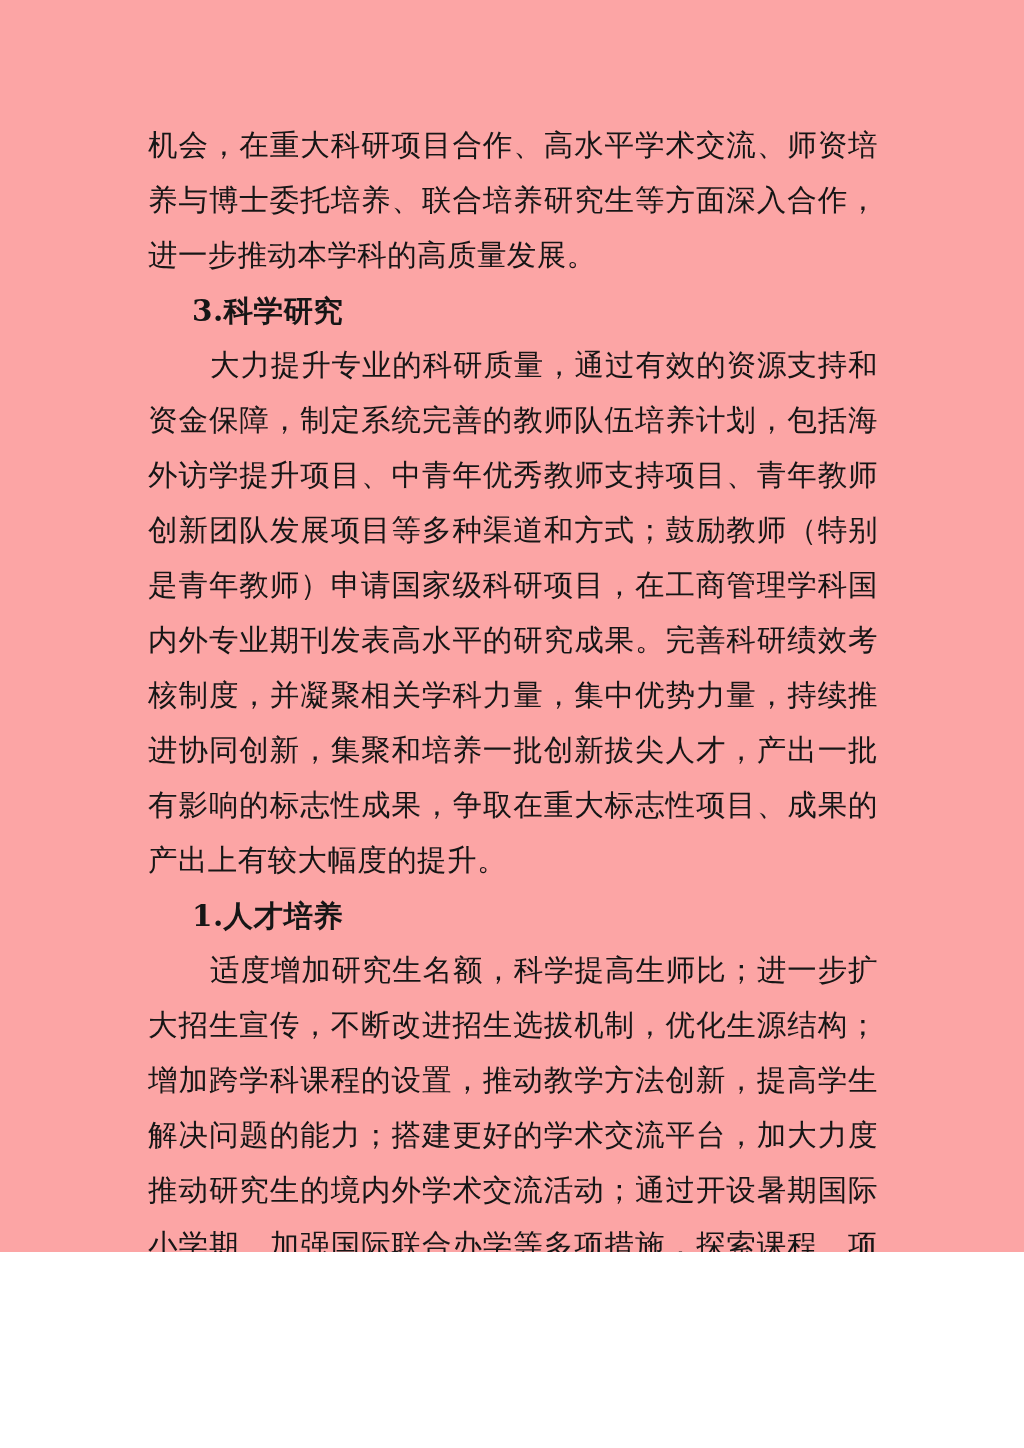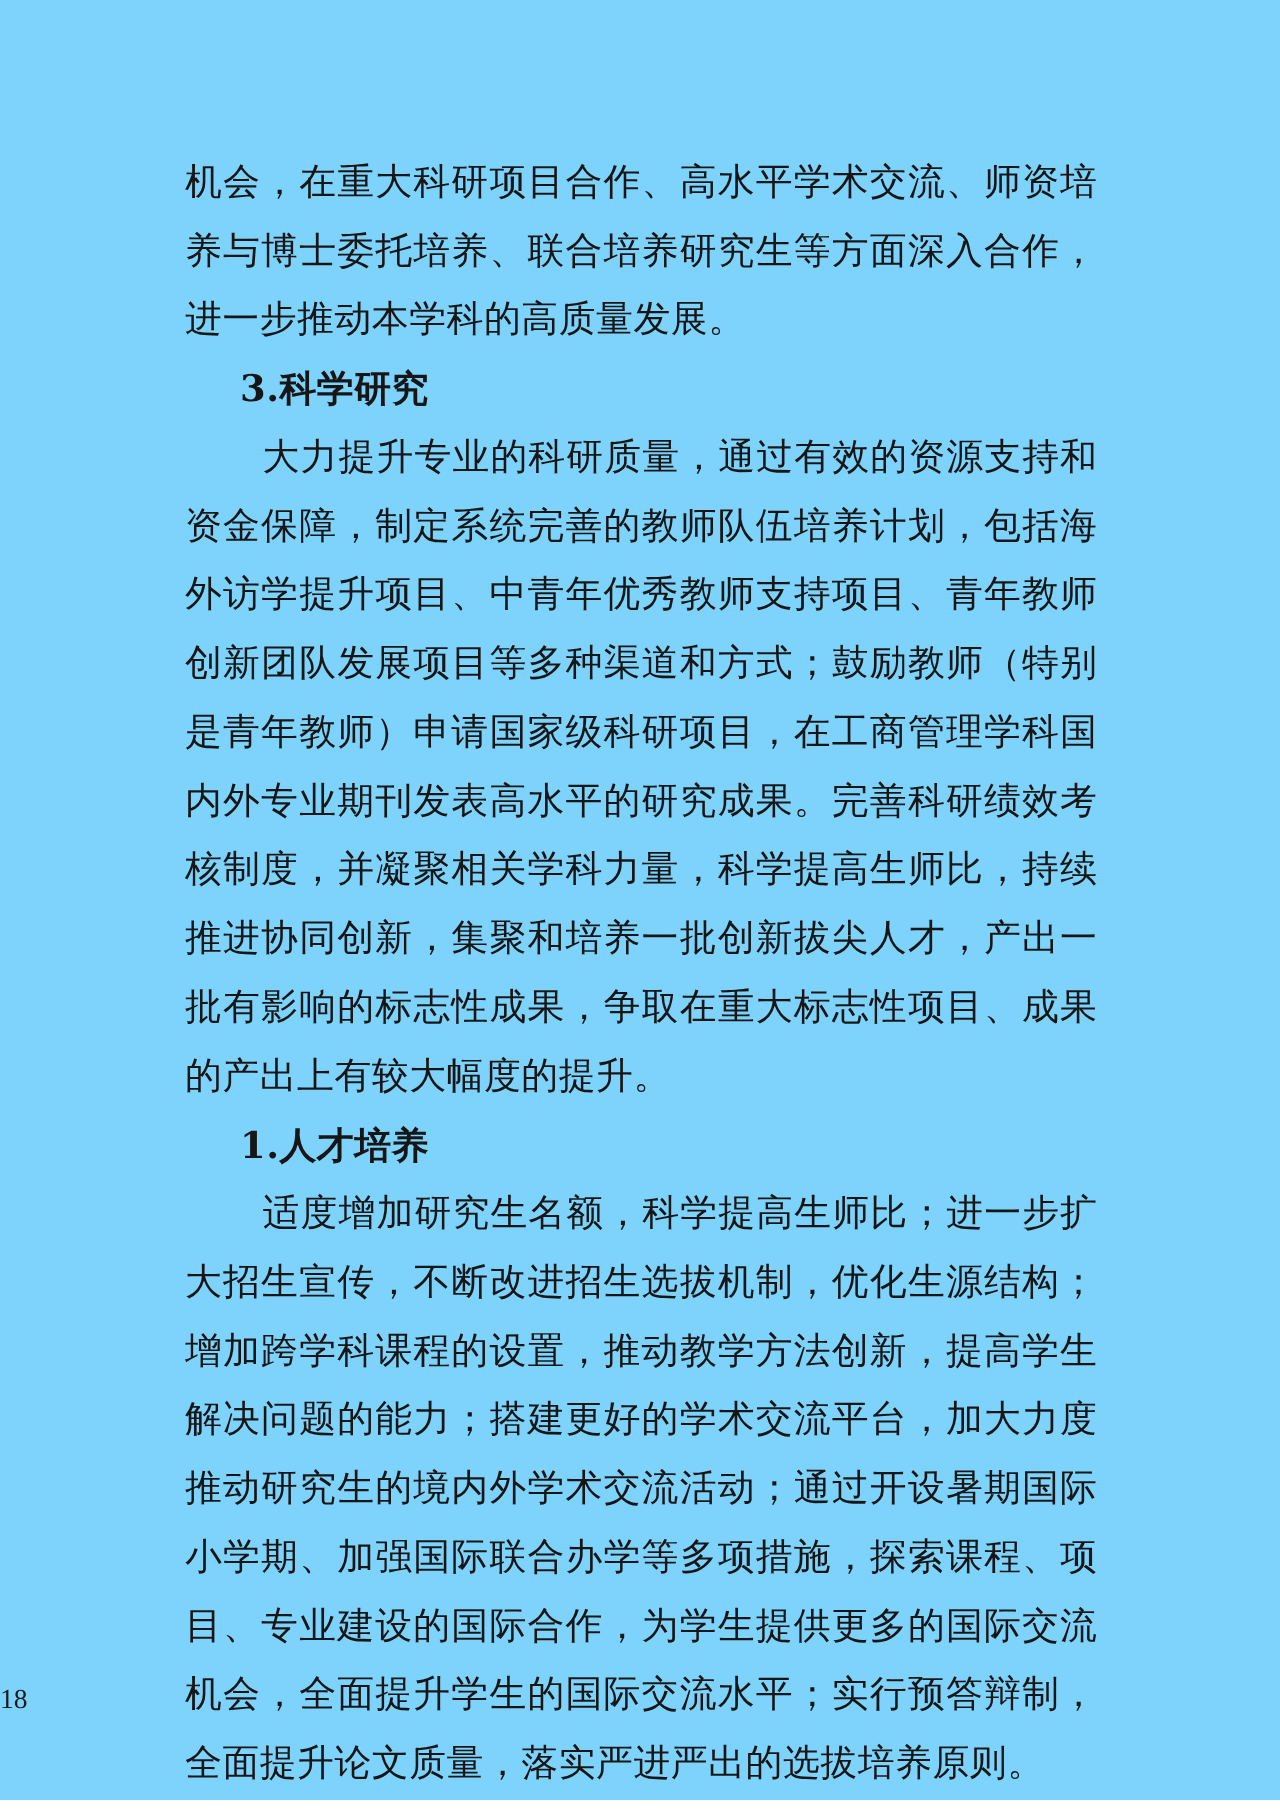--- a/index.html
+++ b/index.html
@@ -3,22 +3,22 @@
 <meta charset="utf-8">
 <style>
   html, body {
     margin: 0;
     padding: 0;
     background: #ffffff;
   }
   .page {
     position: relative;
     width: 1024px;
-    height: 1440px;
-    background: #7dd3fc;
+    height: 1252px;
+    background: #fca5a5;
     margin: 0 auto;
     overflow: hidden;
     font-family: "DejaVu Serif", "Liberation Serif", serif;
     color: #141414;
   }
   .content {
     position: absolute;
     left: 148px;
     top: 118px;
     width: 730px;
@@ -56,18 +56,18 @@
     color: #1b1b1b;
   }
 </style>
 </head>
 <body>
 
 <div class="page">
   <div class="content">
     <p class="para">机会，在重大科研项目合作、高水平学术交流、师资培养与博士委托培养、联合培养研究生等方面深入合作，进一步推动本学科的高质量发展。</p>
     <p class="heading">3.科学研究</p>
-    <p class="para indent">大力提升专业的科研质量，通过有效的资源支持和资金保障，制定系统完善的教师队伍培养计划，包括海外访学提升项目、中青年优秀教师支持项目、青年教师创新团队发展项目等多种渠道和方式；鼓励教师（特别是青年教师）申请国家级科研项目，在工商管理学科国内外专业期刊发表高水平的研究成果。完善科研绩效考核制度，并凝聚相关学科力量，科学提高生师比，持续推进协同创新，集聚和培养一批创新拔尖人才，产出一批有影响的标志性成果，争取在重大标志性项目、成果的产出上有较大幅度的提升。</p>
+    <p class="para indent">大力提升专业的科研质量，通过有效的资源支持和资金保障，制定系统完善的教师队伍培养计划，包括海外访学提升项目、中青年优秀教师支持项目、青年教师创新团队发展项目等多种渠道和方式；鼓励教师（特别是青年教师）申请国家级科研项目，在工商管理学科国内外专业期刊发表高水平的研究成果。完善科研绩效考核制度，并凝聚相关学科力量，集中优势力量，持续推进协同创新，集聚和培养一批创新拔尖人才，产出一批有影响的标志性成果，争取在重大标志性项目、成果的产出上有较大幅度的提升。</p>
     <p class="heading">1.人才培养</p>
     <p class="para indent">适度增加研究生名额，科学提高生师比；进一步扩大招生宣传，不断改进招生选拔机制，优化生源结构；增加跨学科课程的设置，推动教学方法创新，提高学生解决问题的能力；搭建更好的学术交流平台，加大力度推动研究生的境内外学术交流活动；通过开设暑期国际小学期、加强国际联合办学等多项措施，探索课程、项目、专业建设的国际合作，为学生提供更多的国际交流机会，全面提升学生的国际交流水平；实行预答辩制，全面提升论文质量，落实严进严出的选拔培养原则。</p>
   </div>
   <div class="page-number">18</div>
 </div>
 
 </body></html>

